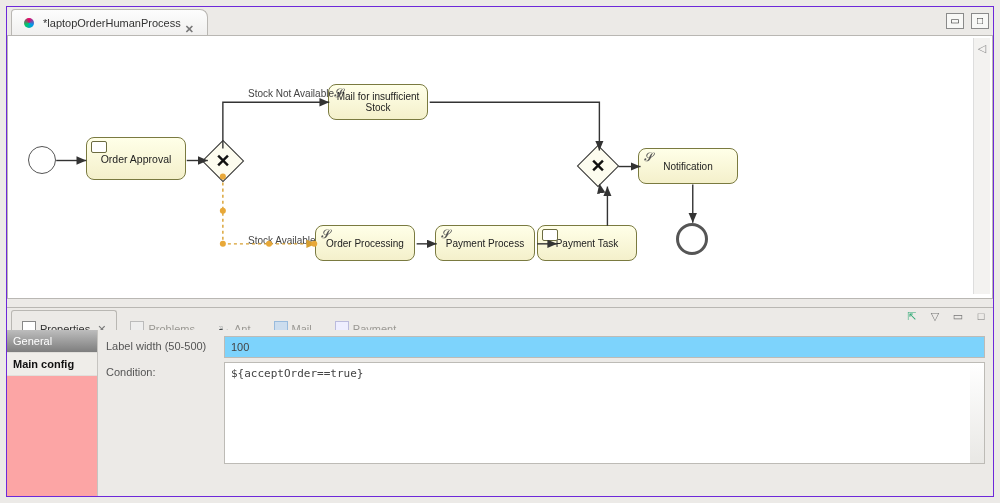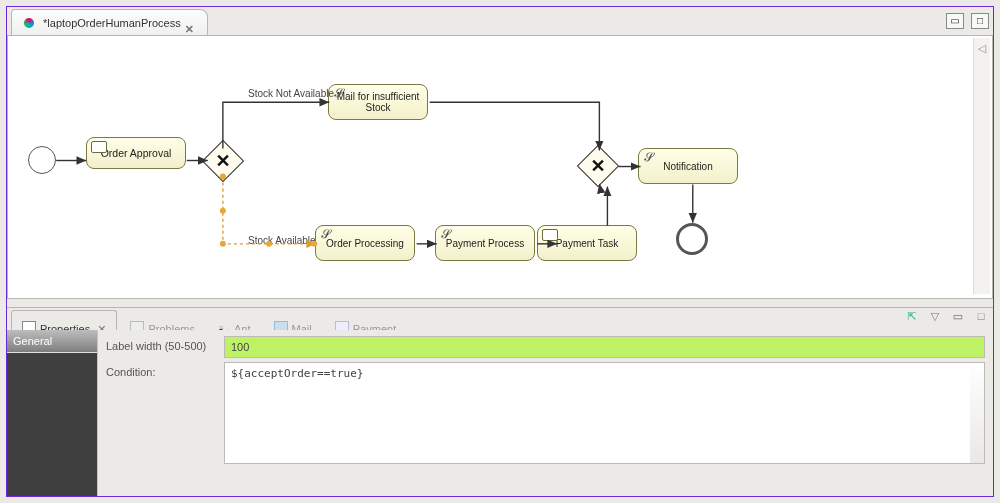--- a/index.html
+++ b/index.html
@@ -5,48 +5,48 @@
   html,body{margin:0;padding:0;width:1000px;height:503px;font-family:sans-serif;font-size:11px;background:#eceae7;overflow:hidden;color:#222}
   .frame{position:absolute;left:6px;top:6px;right:6px;bottom:6px;border:1px solid #6d28d9;background:#eceae7}
   
   .tabbar{height:28px;position:relative}
   .tab{display:inline-block;height:26px;line-height:26px;padding:0 26px 0 12px;background:linear-gradient(#fdfdfd,#f0efee);border:1px solid #b9b7b3;border-bottom:none;border-radius:4px 8px 0 0;margin-left:4px;margin-top:2px;position:relative;color:#333}
   .tab .ico{position:absolute;right:8px;top:6px;width:14px;height:14px;color:#777;font-weight:bold}
   .tabbar .winctrls{position:absolute;right:4px;top:6px}
   .winctrls span{display:inline-block;width:16px;height:14px;border:1px solid #8a8a8a;margin-left:4px;background:#f8f8f6;font-size:10px;text-align:center;line-height:13px}
   .canvas{position:absolute;left:0;right:0;top:28px;height:262px;border:1px solid #b9b7b3;background:#fff;overflow:hidden}
   .canvas svg{position:absolute;inset:0}
-  .task{position:absolute;width:100px;height:32px;border:1px solid #7a7a40;border-radius:8px;background:linear-gradient(#ffffe8,#f4f0cb);font-size:10.5px;display:flex;align-items:center;justify-content:center;text-align:center;padding:0 4px;box-sizing:border-box}
+  .task{position:absolute;width:100px;height:43px;border:1px solid #7a7a40;border-radius:8px;background:linear-gradient(#ffffe8,#f4f0cb);font-size:10.5px;display:flex;align-items:center;justify-content:center;text-align:center;padding:0 4px;box-sizing:border-box}
   .task.small{width:100px;height:36px;font-size:10px;line-height:11px}
   .task .badge{position:absolute;left:4px;top:3px;width:14px;height:10px;border:1px solid #6b6b40;border-radius:2px;background:#fff}
   .task .sbadge{position:absolute;left:4px;top:3px;width:12px;height:12px;font-size:12px;color:#555}
   .circle{position:absolute;width:26px;height:26px;border:1.5px solid #555;border-radius:50%;background:#fff}
   .circle.end{border-width:3px}
   .gateway{position:absolute;width:28px;height:28px;transform:rotate(45deg);border:1.5px solid #333;background:#fdfcef}
   .gateway .x{position:absolute;inset:0;transform:rotate(-45deg);display:flex;align-items:center;justify-content:center;font-weight:bold;font-size:18px;color:#111}
   .flowlabel{position:absolute;font-size:10px;color:#444;white-space:nowrap}
   .sideicons{position:absolute;right:2px;top:2px;width:16px;height:256px;background:#f3f2f0;border-left:1px solid #ddd}
   .sideicons span{display:block;text-align:center;color:#888;margin-top:4px}
   
   .props{position:absolute;left:0;right:0;top:300px;bottom:0;border-top:1px solid #b9b7b3}
   .ptabs{height:22px;background:#eceae7;border-bottom:1px solid #c6c4c0;position:relative;padding-left:4px}
   .ptabs .pt{display:inline-block;height:20px;line-height:20px;padding:8px 10px;color:#9a9893;margin-top:2px}
   .ptabs .pt.active{border:1px solid #b9b7b3;border-bottom:1px solid #eceae7;background:#eceae7;color:#333;border-radius:3px 3px 0 0}
   .ptabs .tico{display:inline-block;width:12px;height:12px;margin-right:4px;vertical-align:-2px}
   .ptabs .tright{position:absolute;right:4px;top:2px}
   .ptabs .tright span{display:inline-block;width:16px;height:14px;margin-left:4px;color:#777;font-size:11px;text-align:center}
   .pbody{position:absolute;left:0;right:0;top:22px;bottom:0;display:flex;background:#eceae7}
-  .pside{width:90px;border-right:1px solid #c6c4c0;background:#404040}
+  .pside{width:90px;border-right:1px solid #c6c4c0;background:#fca5a5}
   .pside .item{display:block;padding:5px 6px;color:#888;border-bottom:1px solid #e1dfdb;background:linear-gradient(#bdbdbd,#7e7e7e);color:#fff;font-size:11px}
   .pside .item.sel{background:#efede9;color:#111;font-weight:bold}
   .pside .item.dim{background:linear-gradient(#bdbdbd,#7e7e7e);color:#666}
   .pform{flex:1;padding:6px 8px}
   .row{display:flex;align-items:flex-start;margin-bottom:4px}
   .row label{width:118px;color:#555;padding-top:4px}
-  .row input[type=text]{flex:1;height:20px;border:1px solid #bdbbb6;background:#bef264;padding:0 6px;font-size:11px;color:#444}
+  .row input[type=text]{flex:1;height:20px;border:1px solid #bdbbb6;background:#7dd3fc;padding:0 6px;font-size:11px;color:#444}
   .row textarea{flex:1;height:92px;border:1px solid #bdbbb6;background:#fff;padding:4px 6px;font-size:11px;color:#444;resize:none}
   .row .scroll{width:14px;align-self:stretch;margin-left:-1px;border:1px solid #bdbbb6;border-left:none;background:linear-gradient(#fff,#e9e8e5)}
 </style>
 </head>
 <body>
 
 <div class="frame">
 
   <div class="tabbar">
     <div class="tab">
@@ -155,20 +155,21 @@
       <div class="tright">
         <span style="color:#3a7">⇱</span>
         <span>▽</span>
         <span>▭</span>
         <span>□</span>
       </div>
     </div>
     <div class="pbody">
       <div class="pside">
         <span class="item">General</span>
+        <span class="item sel">Main config</span>
       </div>
       <div class="pform">
         <div class="row">
           <label>Label width (50-500)</label>
           <input type="text" value="100" style="">
         </div>
         <div class="row">
           <label>Condition:</label>
           <textarea style="">${acceptOrder==true}</textarea>
           <div class="scroll"></div>

